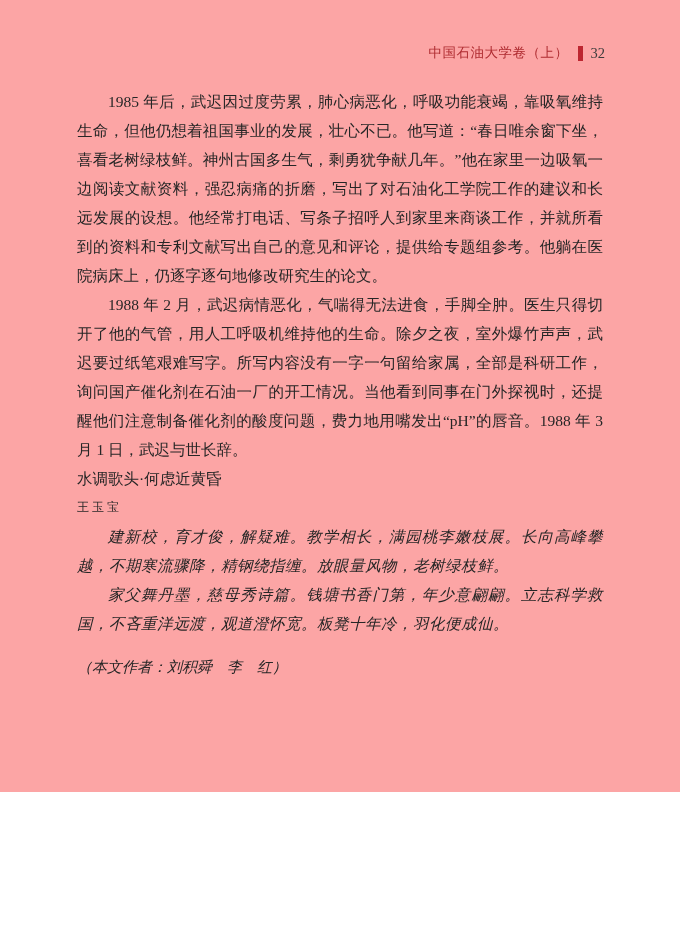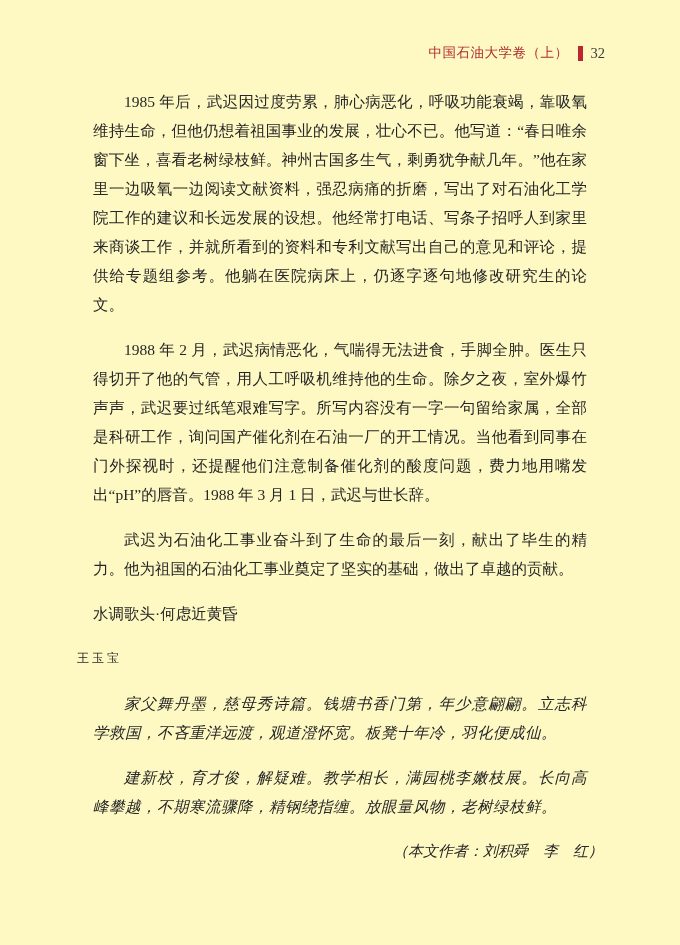--- a/index.html
+++ b/index.html
@@ -6,23 +6,23 @@
   body {
     width: 680px;
     height: 945px;
     background: #ffffff;
     font-family: "Liberation Serif", serif;
     color: #262626;
     overflow: hidden;
   }
   .page {
     width: 680px;
-    height: 945px;
+    height: 792px;
     position: relative;
-    background: #fef9c3;
+    background: #fca5a5;
     box-sizing: border-box;
   }
   .header {
     display: flex;
     justify-content: flex-end;
     align-items: center;
     padding: 44px 75px 0 0;
     height: 18px;
   }
   .book-title {
@@ -42,21 +42,21 @@
     color: #3c3c3c;
     font-size: 14.5px;
     font-family: "Liberation Serif", serif;
   }
   .content {
     margin: 25px 77px 0 77px;
     font-size: 15.5px;
     line-height: 29px;
   }
   .content p {
-    margin: 16px;
+    margin: 0;
     text-align: justify;
     text-justify: inter-ideograph;
     text-indent: 2em;
   }
   .poem-title {
     text-align: center;
     text-indent: 0 !important;
     font-weight: normal;
     font-size: 15.5px;
     margin: 0;
@@ -65,45 +65,44 @@
   .poem-author {
     font-size: 12px;
     letter-spacing: 3px;
     line-height: 29px;
   }
   .stanza {
     font-style: italic;
     letter-spacing: 0.5px;
   }
   .credit {
-    text-align: right;
+    text-align: left;
     font-style: italic;
     font-size: 15px;
     line-height: 29px;
     margin-top: 15px;
   }
 </style>
 </head>
 <body>
 
 <div class="page">
 
   <div class="header">
     <span class="book-title">中国石油大学卷（上）</span>
     <span class="red-bar"></span>
     <span class="page-number">32</span>
   </div>
 
   <div class="content">
     <p>1985 年后，武迟因过度劳累，肺心病恶化，呼吸功能衰竭，靠吸氧维持生命，但他仍想着祖国事业的发展，壮心不已。他写道：“春日唯余窗下坐，喜看老树绿枝鲜。神州古国多生气，剩勇犹争献几年。”他在家里一边吸氧一边阅读文献资料，强忍病痛的折磨，写出了对石油化工学院工作的建议和长远发展的设想。他经常打电话、写条子招呼人到家里来商谈工作，并就所看到的资料和专利文献写出自己的意见和评论，提供给专题组参考。他躺在医院病床上，仍逐字逐句地修改研究生的论文。</p>
     <p>1988 年 2 月，武迟病情恶化，气喘得无法进食，手脚全肿。医生只得切开了他的气管，用人工呼吸机维持他的生命。除夕之夜，室外爆竹声声，武迟要过纸笔艰难写字。所写内容没有一字一句留给家属，全部是科研工作，询问国产催化剂在石油一厂的开工情况。当他看到同事在门外探视时，还提醒他们注意制备催化剂的酸度问题，费力地用嘴发出“pH”的唇音。1988 年 3 月 1 日，武迟与世长辞。</p>
-    <p>武迟为石油化工事业奋斗到了生命的最后一刻，献出了毕生的精力。他为祖国的石油化工事业奠定了坚实的基础，做出了卓越的贡献。</p>
 
     <p class="poem-title">水调歌头·何虑近黄昏</p>
     <div class="poem-author">王玉宝</div>
 
+    <p class="stanza">建新校，育才俊，解疑难。教学相长，满园桃李嫩枝展。长向高峰攀越，不期寒流骤降，精钢绕指缠。放眼量风物，老树绿枝鲜。</p>
     <p class="stanza">家父舞丹墨，慈母秀诗篇。钱塘书香门第，年少意翩翩。立志科学救国，不吝重洋远渡，观道澄怀宽。板凳十年冷，羽化便成仙。</p>
-    <p class="stanza">建新校，育才俊，解疑难。教学相长，满园桃李嫩枝展。长向高峰攀越，不期寒流骤降，精钢绕指缠。放眼量风物，老树绿枝鲜。</p>
 
     <div class="credit">（本文作者：刘积舜　李　红）</div>
   </div>
 
 </div>
 
 </body></html>

